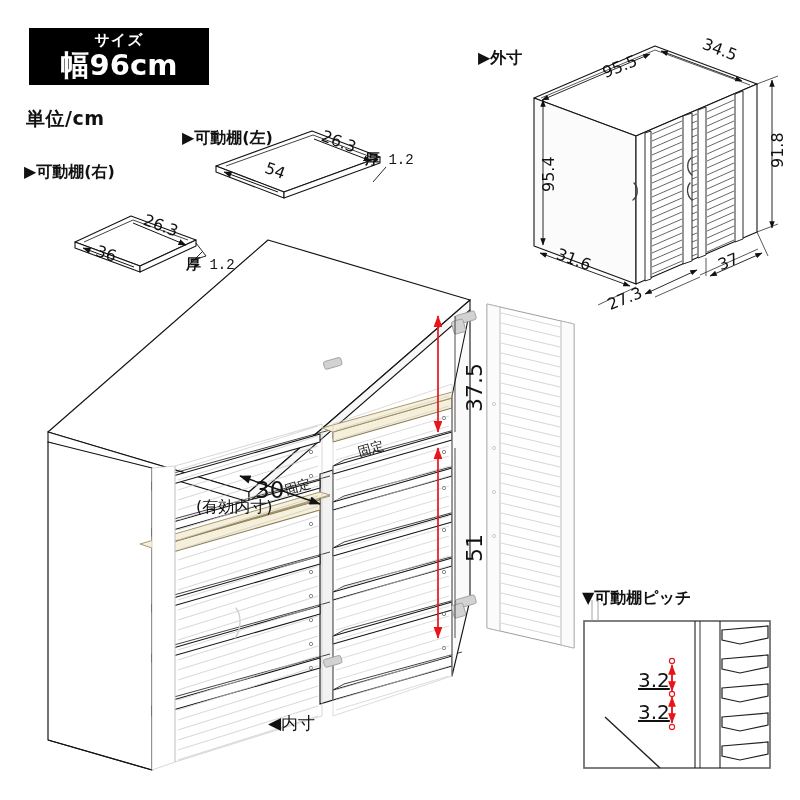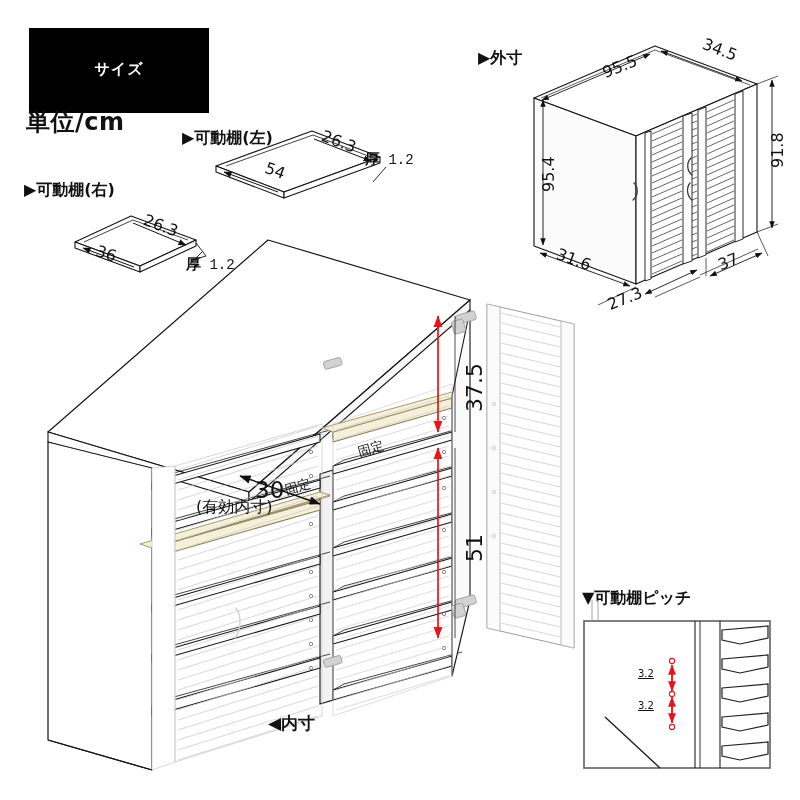--- a/index.html
+++ b/index.html
@@ -10,58 +10,59 @@
     font-family:"DejaVu Sans","Liberation Sans",sans-serif;
     overflow:hidden;
     position:relative;
     color:#111;
   }
   #stage{position:absolute;left:0;top:0;width:800px;height:800px;}
   svg.layer{position:absolute;left:0;top:0;width:800px;height:800px;overflow:visible;}
 
   
   .banner{
-    position:absolute;left:29px;top:28px;width:180px;height:85px;
+    position:absolute;left:29px;top:28px;width:180px;height:57px;
     background:#000;color:#fff;
     display:flex;flex-direction:column;align-items:center;justify-content:center;
     line-height:1;
   }
   .banner .b-small{font-size:15px;letter-spacing:1px;margin-bottom:3px;font-weight:600;}
   .banner .b-big{font-size:29px;font-weight:700;letter-spacing:0px;}
 
   .unit-label{
     position:absolute;left:26px;top:106px;
-    font-size:24px;font-weight:700;letter-spacing:0.5px;
+    font-size:19px;font-weight:700;letter-spacing:0.5px;
   }
 
   
   .sec-head{position:absolute;font-size:16px;font-weight:700;white-space:nowrap;}
-  .sec-head.h-right{left:24px;top:180px;}
+  .sec-head.h-right{left:24px;top:162px;}
   .sec-head.h-left{left:182px;top:128px;}
   .sec-head.h-outer{left:478px;top:48px;}
   .sec-head.h-pitch{left:582px;top:588px;font-size:16px;}
 
   .dim{position:absolute;font-size:16px;white-space:nowrap;}
   .dim.big{font-size:22px;}
   .dim.rot-v{transform:rotate(-90deg);transform-origin:left top;}
   .dim.thick{font-size:14px;font-family:Liberation Mono, monospace;}
   .dim.thick b{font-weight:700;font-size:15px;}
 
   .jp-note{position:absolute;font-size:12px;white-space:nowrap;}
   .fixed-tag{position:absolute;font-size:13px;white-space:nowrap;}
-  .inner-label{position:absolute;font-size:17px;font-weight:700;white-space:nowrap;}
-  .pitch-val{position:absolute;font-size:10px;white-space:nowrap;text-decoration:underline;}
+  .inner-label{position:absolute;font-size:17px;font-weight:400;white-space:nowrap;}
+  .pitch-val{position:absolute;font-size:20px;white-space:nowrap;text-decoration:underline;}
 </style>
 </head>
 <body>
 
 <div id="stage">
 
   <div class="banner">
     <div class="b-small">サイズ</div>
+    <div class="b-big">幅96cm</div>
   </div>
 
   <div class="unit-label">単位/cm</div>
 
   <div class="sec-head h-right">▶可動棚(右)</div>
   <div class="sec-head h-left">▶可動棚(左)</div>
   <div class="sec-head h-outer">▶外寸</div>
   <div class="sec-head h-pitch">▼可動棚ピッチ</div>
 
   <svg class="layer" viewBox="0 0 800 800">

